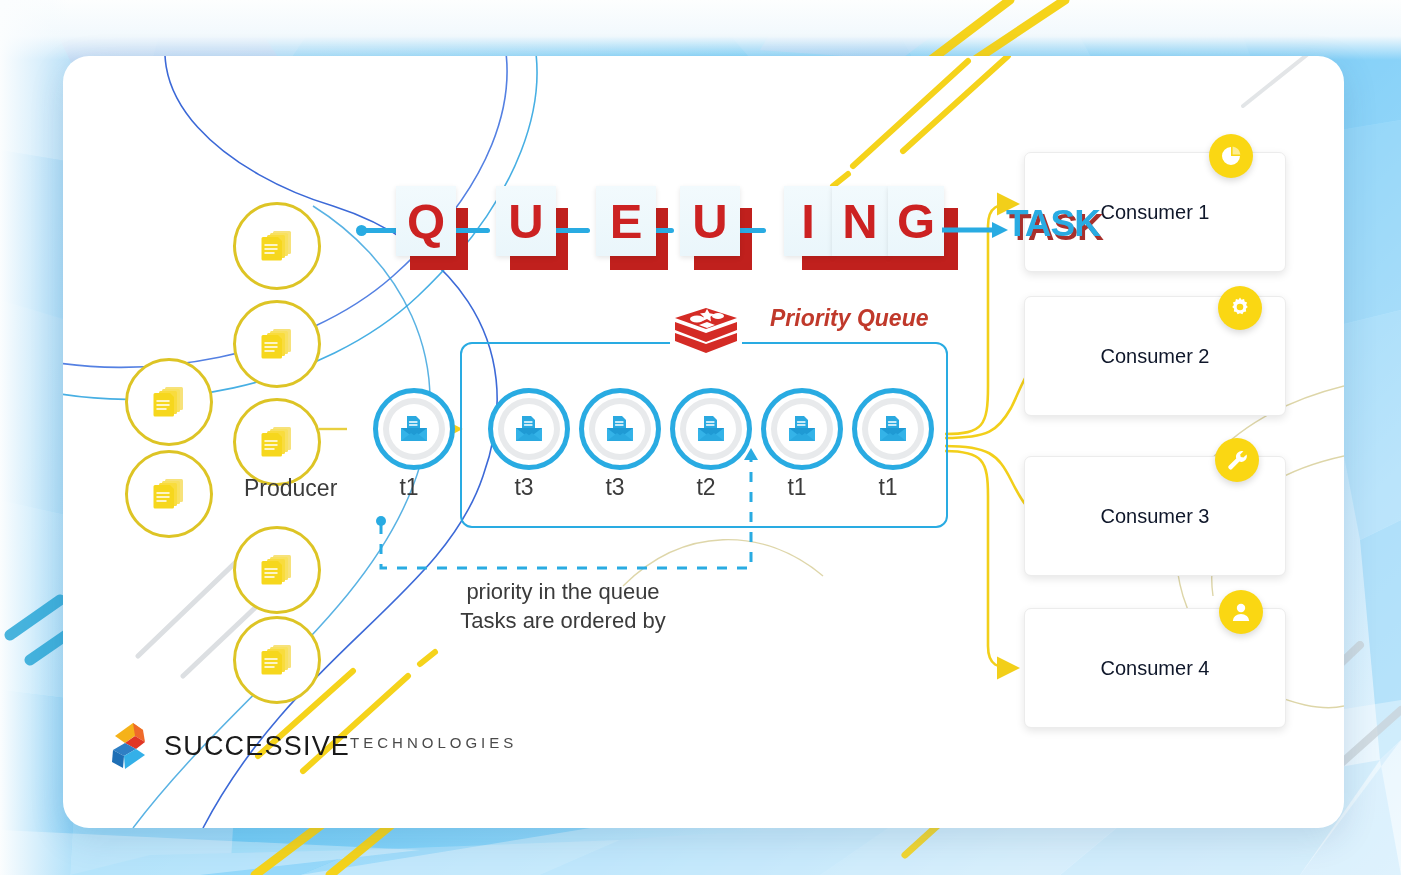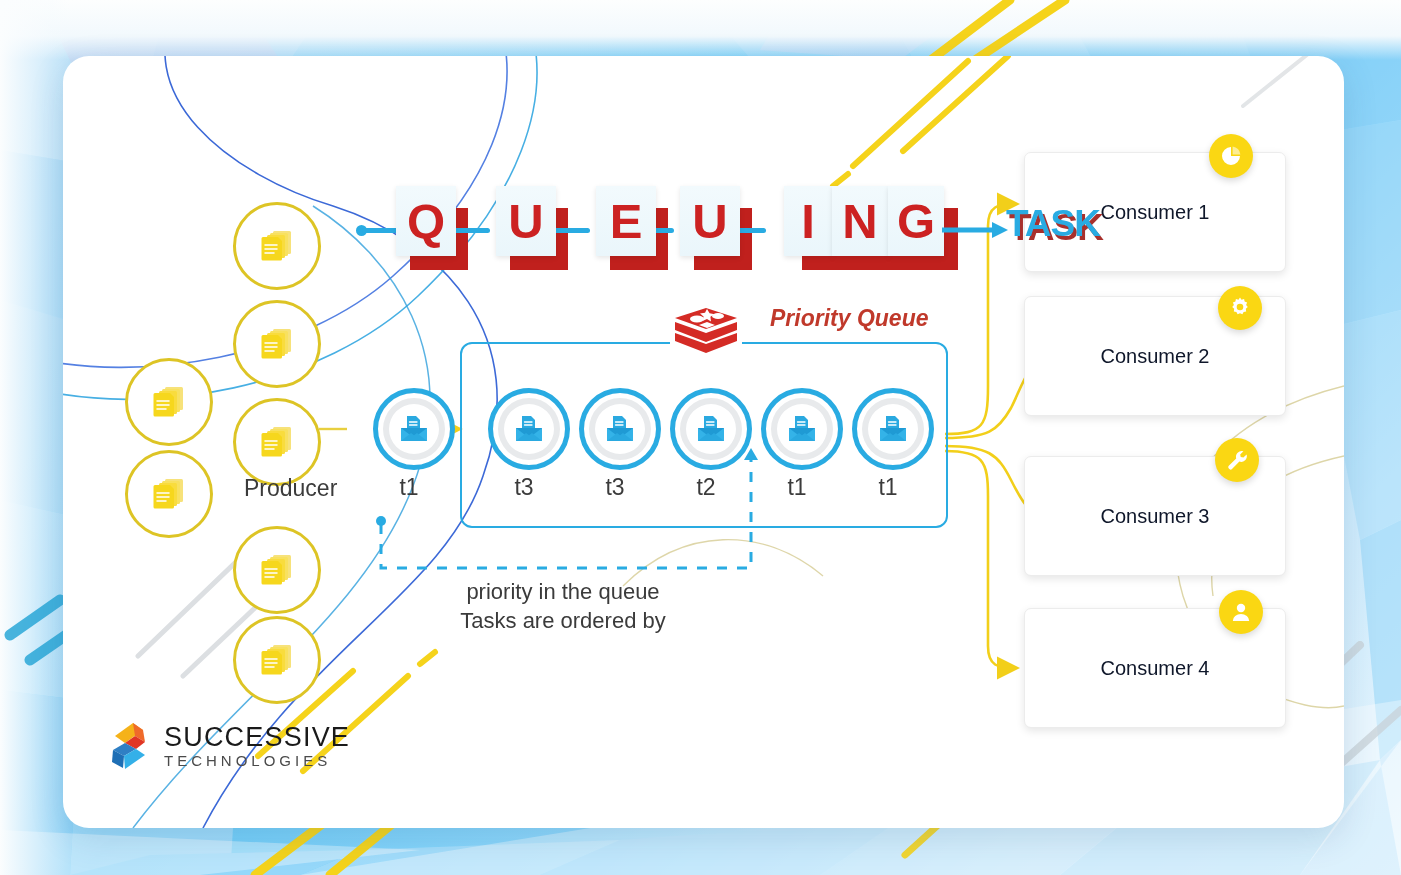--- a/index.html
+++ b/index.html
@@ -93,21 +93,21 @@
   }
   .consumer-label{font-size:20px;color:#0f172a;}
   .badge{
     position:absolute;width:44px;height:44px;border-radius:50%;background:#FAD713;
     display:flex;align-items:center;justify-content:center;
     box-shadow:0 3px 7px rgba(0,0,0,0.15);
   }
 
   
   .logo{position:absolute;left:105px;top:720px;display:flex;align-items:center;gap:11px;}
-  .logo-text{display:flex;flex-direction:column;line-height:1;}
+  .logo-text{display:flex;flex-direction:row;line-height:1;}
   .logo-main{font-size:27px;color:#1a1a1a;letter-spacing:1.2px;}
   .logo-sub{font-size:15px;color:#4a4a4a;letter-spacing:4.0px;margin-top:2px;}
 </style>
 </head>
 <body>
 
 <div id="stage">
 
   <div class="bg-base"></div>
 

